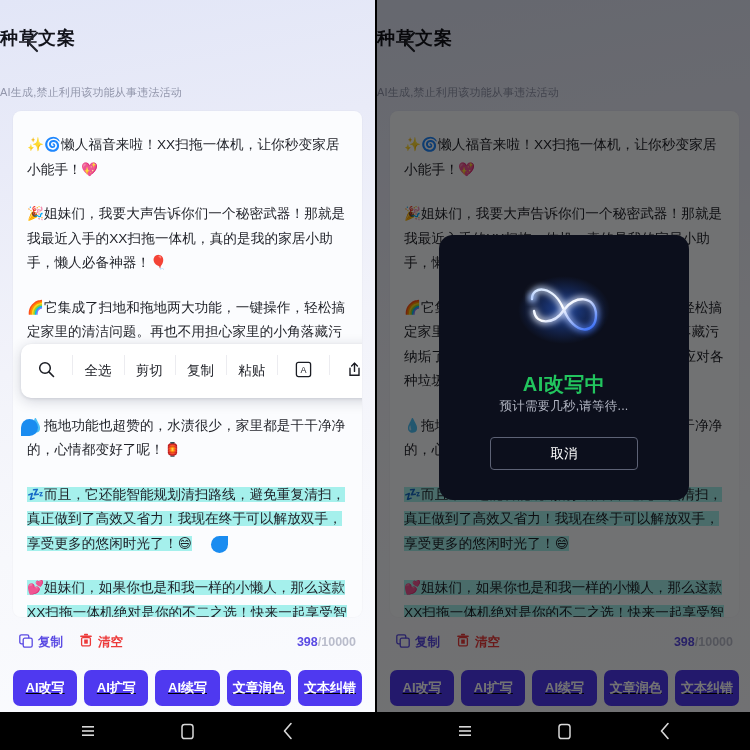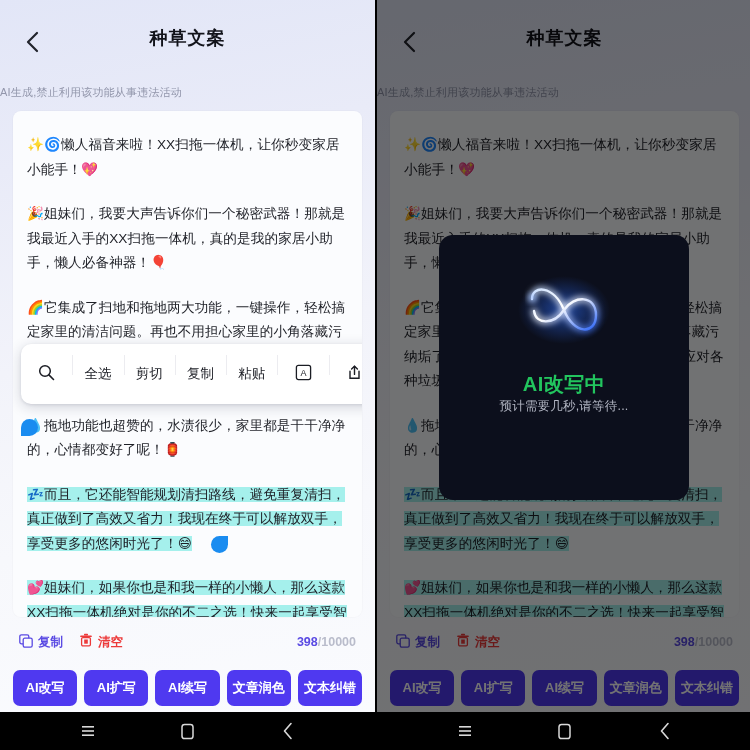--- a/index.html
+++ b/index.html
@@ -33,21 +33,20 @@
     height:60px;
   }
   .back-btn {
     position:absolute; left:14px; top:8px;
     width:36px; height:36px;
     display:flex; align-items:center; justify-content:center;
     cursor:pointer;
   }
   .back-btn svg { display:block; }
   .nav-title {
-    text-align:center;
     font-size:18px; font-weight:bold;
     color:#12131a;
     letter-spacing:1px;
     padding-top:10px;
   }
   .subtitle {
     font-size:11px;
     color:#9296ab;
     margin-top:9px;
     letter-spacing:.2px;
@@ -81,21 +80,21 @@
     background:#1a8cf0;
     z-index:6;
   }
   .handle.start { border-radius:50% 50% 50% 0; left:8px; top:308px; }
   .handle.end   { border-radius:50% 0 50% 50%; left:198px; top:425px; }
 
   
   .ctx-menu {
     position:absolute;
     left:8px; top:233px;
-    width:359px; height:60px;
+    width:359px; height:54px;
     background:#ffffff;
     border-radius:10px;
     display:flex; align-items:center;
     box-shadow:0 3px 14px rgba(20,25,60,.18), 0 1px 3px rgba(20,25,60,.10);
     z-index:8;
   }
   .ctx-item {
     flex:1;
     display:flex; align-items:center; justify-content:center;
     height:100%;
@@ -128,21 +127,21 @@
     margin-left:auto;
     font-size:12.5px;
     color:#b9bccb;
     font-weight:bold;
   }
   .counter b { color:#5a4ae3; font-weight:bold; }
 
   
   .actions {
     margin:13px 13px 0 13px;
-    display:flex; gap:7px;
+    display:flex; gap:7px;text-decoration:underline;
   }
   .act-btn {
     flex:1;
     height:36px;
     background:#4f39f0;
     color:#fff;
     border:none; border-radius:7px;
     font-size:13px; font-weight:bold;
     font-family:"Liberation Sans","DejaVu Sans",sans-serif;
     cursor:pointer;
@@ -409,20 +408,21 @@
               </filter>
             </defs>
             <ellipse cx="60" cy="45" rx="46" ry="34" fill="url(#glowA)"></ellipse>
             <path d="M28 34 C28 20, 50 20, 60 45 C70 70, 92 70, 92 50 C92 30, 70 30, 60 45 C50 60, 32 60, 30 46" stroke="url(#strokeG)" stroke-width="5.5" fill="none" stroke-linecap="round" filter="url(#blurF)" opacity="0.85"></path>
             <path d="M28 34 C28 20, 50 20, 60 45 C70 70, 92 70, 92 50 C92 30, 70 30, 60 45 C50 60, 32 60, 30 46" stroke="url(#strokeG)" stroke-width="2.4" fill="none" stroke-linecap="round"></path>
             <circle cx="28.5" cy="33" r="3.4" fill="#8fb4ff" filter="url(#blurF)"></circle>
           </svg>
         </div>
         <div class="dlg-title">AI改写中</div>
         <div class="dlg-sub">预计需要几秒,请等待...</div>
+        <button class="dlg-btn">取消</button>
       </div>
     </div>
 
     <div class="android-nav">
       <div class="nb">
         <svg width="16" height="14" viewBox="0 0 16 14">
             <rect x="2" y="2" width="12" height="1.6" fill="#d9d9d9"></rect>
             <rect x="2" y="6.2" width="12" height="1.6" fill="#d9d9d9"></rect>
             <rect x="2" y="10.4" width="12" height="1.6" fill="#d9d9d9"></rect>
           </svg>

